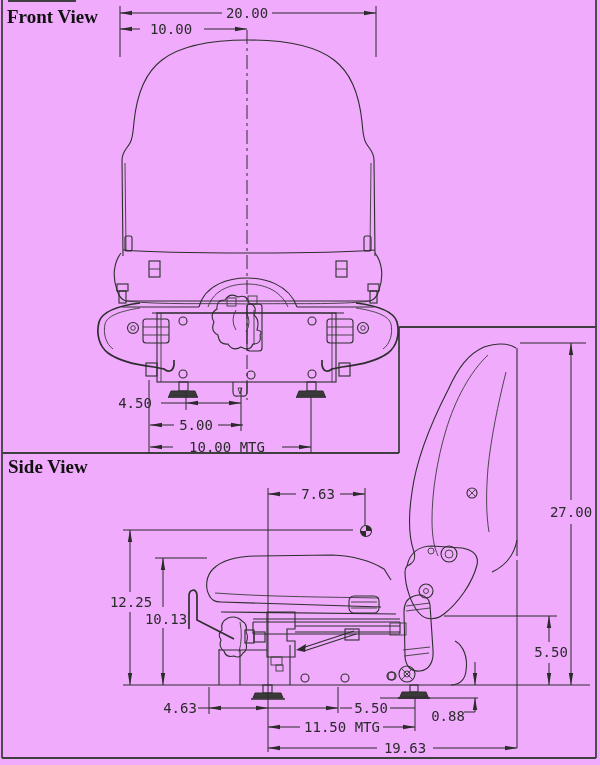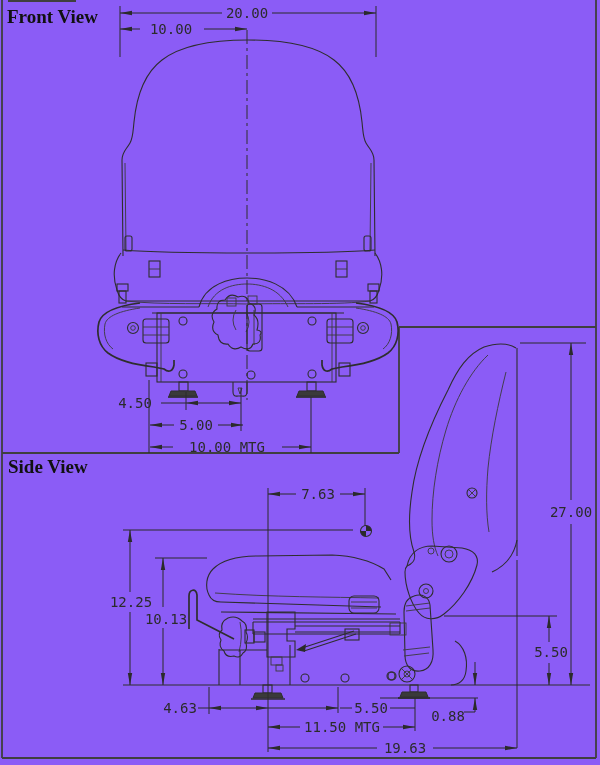--- a/index.html
+++ b/index.html
@@ -1,16 +1,16 @@
 <!DOCTYPE html>
 <html><head>
 <meta charset="utf-8">
 <style>
   html,body{margin:0;padding:0;background:#ffffff;}
-  .sheet{position:relative;width:600px;height:765px;background:#8b5cf6;overflow:hidden;
+  .sheet{position:relative;width:600px;height:765px;background:#f0abfc;overflow:hidden;
          font-family:"DejaVu Sans Mono", monospace;text-decoration:underline;}
   svg{position:absolute;left:0;top:0;}
   svg text{fill:#2b2b2b;font-family:"DejaVu Sans Mono", monospace;font-size:14px;}
   svg text.title{font-family:"Liberation Serif","DejaVu Serif",serif;font-weight:700;
                  font-size:19px;fill:#111111;}
   .ln{stroke:#2e2e2e;stroke-width:1.1;fill:none;}
   .ln2{stroke:#2e2e2e;stroke-width:1.7;fill:none;}
   .thin{stroke:#3a3a3a;stroke-width:0.9;fill:none;}
   .dim{stroke:#2b2b2b;stroke-width:1;fill:none;}
   .frame{stroke:#3f3f3f;stroke-width:1.8;fill:none;}

